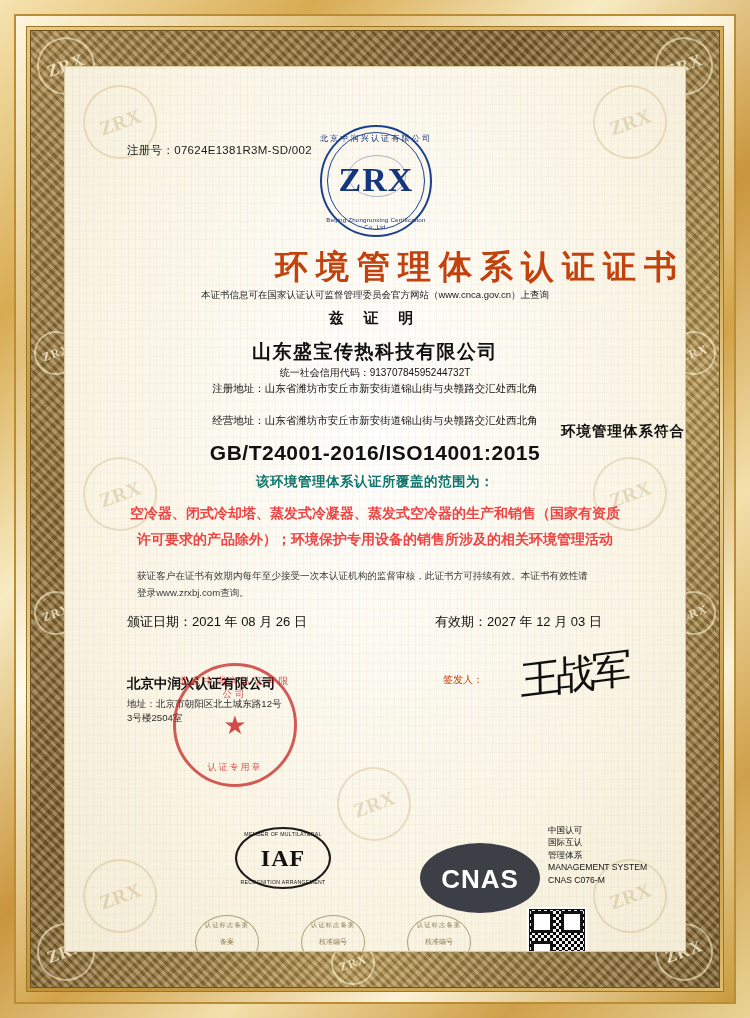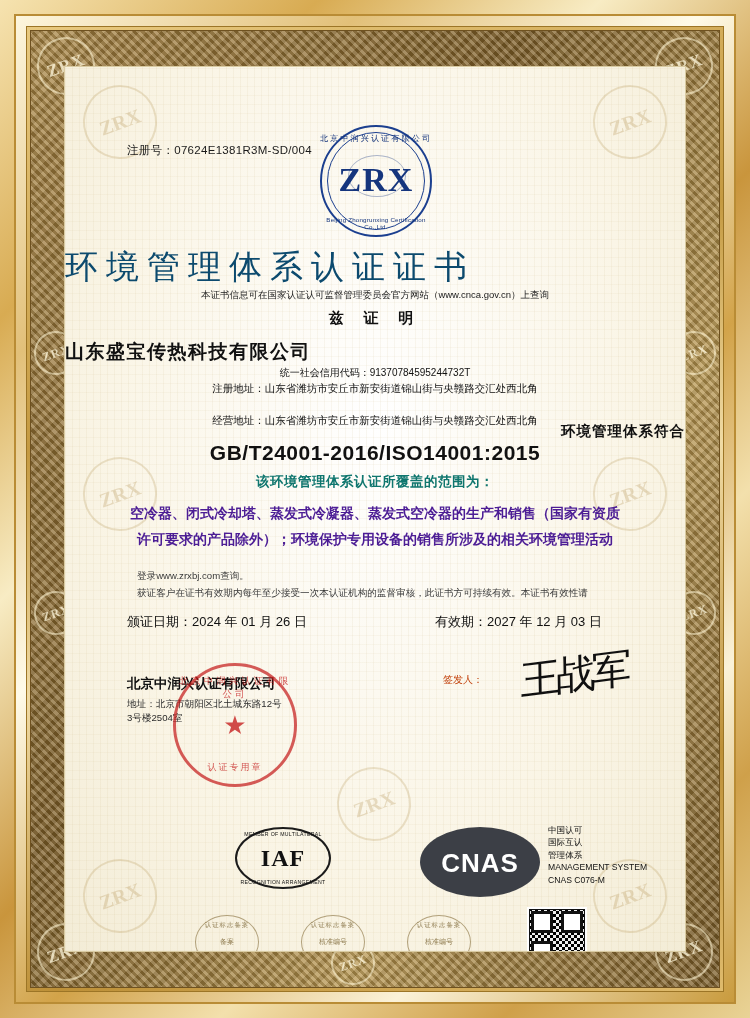--- a/index.html
+++ b/index.html
@@ -154,45 +154,45 @@
   }
   .logo .globe {
     position: absolute; left: 28px; top: 30px;
     width: 56px; height: 40px;
     border-radius: 50%;
     border: 1px solid rgba(21,53,125,0.35);
   }
 
   .title-cn {
     position: absolute; left: 0; right: 0; top: 178px;
-    text-align: left;
-    font-family: "Liberation Serif", serif;
-    font-weight: normal;
+    text-align: right;
+    font-family: "Liberation Serif", serif;
+    font-weight: bold;
     font-size: 33px;
     letter-spacing: 8px;
-    color: #0c4a6e;
+    color: #c2410c;
   }
   .subline {
     position: absolute; left: 0; right: 0; top: 222px;
     text-align: center;
     font-size: 9.5px;
     color: #222;
   }
   .hereby {
     position: absolute; left: 0; right: 0; top: 242px;
     text-align: center;
     font-family: "Liberation Serif", serif;
     font-weight: bold;
     font-size: 15px;
     letter-spacing: 8px;
     color: #111;
   }
   .company {
     position: absolute; left: 0; right: 0; top: 272px;
-    text-align: left;
+    text-align: center;
     font-family: "Liberation Serif", serif;
     font-weight: bold;
     font-size: 19px;
     letter-spacing: 1.5px;
     color: #111;
   }
   .uscc {
     position: absolute; left: 0; right: 0; top: 299px;
     text-align: center;
     font-size: 10px;
@@ -234,21 +234,21 @@
     letter-spacing: 0.5px;
     color: #0f766e;
   }
   .scope-text {
     position: absolute; left: 58px; right: 58px; top: 434px;
     text-align: center;
     font-family: "Liberation Serif", serif;
     font-weight: bold;
     font-size: 14px;
     line-height: 26px;
-    color: #4c1d95;
+    color: #ef4444;
   }
 
   .note {
     position: absolute; left: 72px; right: 68px; top: 500px;
     font-size: 9.6px;
     line-height: 17px;
     color: #3a3a3a;
   }
 
   .issue-date {
@@ -338,21 +338,21 @@
     letter-spacing: 0.3px;
   }
   .iaf .b {
     position: absolute; left: 0; right: 0; bottom: 4px;
     text-align: center; font-size: 5.2px; color: #111;
     letter-spacing: 0.3px;
   }
 
   
   .cnas {
-    position: absolute; left: 355px; top: 760px;
+    position: absolute; left: 355px; top: 776px;
     width: 120px; height: 70px;
   }
   .cnas .ell {
     position: absolute; inset: 0;
     border-radius: 50%;
     background: #3c3f46;
   }
   .cnas .txt {
     position: absolute; left: 0; right: 0; top: 21px;
     text-align: center;
@@ -425,21 +425,21 @@
 
     <div class="pwm" style="left:18px; top:18px;">ZRX</div>
     <div class="pwm" style="right:18px; top:18px;">ZRX</div>
     <div class="pwm" style="left:18px; top:390px;">ZRX</div>
     <div class="pwm" style="right:18px; top:390px;">ZRX</div>
     <div class="pwm" style="left:18px; bottom:18px;">ZRX</div>
     <div class="pwm" style="right:18px; bottom:18px;">ZRX</div>
     <div class="pwm" style="left:272px; top:700px;">ZRX</div>
 
     <div class="reg-no">
-      <span>注册号：</span><span>07624E1381R3M-SD/004</span>
+      <span>注册号：</span><span>07624E1381R3M-SD/002</span>
     </div>
 
     <div class="logo">
       <div class="ring"></div>
       <div class="ring2"></div>
       <div class="globe"></div>
       <div class="cn-top">北京中润兴认证有限公司</div>
       <div class="zrx">ZRX</div>
       <div class="en-bottom">Beijing Zhongrunxing Certification Co.,Ltd.</div>
     </div>
@@ -456,26 +456,26 @@
     <div class="std-label">环境管理体系符合</div>
     <div class="std-code">GB/T24001-2016/ISO14001:2015</div>
 
     <div class="scope-label">该环境管理体系认证所覆盖的范围为：</div>
     <div class="scope-text">
       <div>空冷器、闭式冷却塔、蒸发式冷凝器、蒸发式空冷器的生产和销售（国家有资质</div>
       <div>许可要求的产品除外）；环境保护专用设备的销售所涉及的相关环境管理活动</div>
     </div>
 
     <div class="note">
+      <div>获证客户在证书有效期内每年至少接受一次本认证机构的监督审核，此证书方可持续有效。本证书有效性请</div>
       <div>登录www.zrxbj.com查询。</div>
-      <div>获证客户在证书有效期内每年至少接受一次本认证机构的监督审核，此证书方可持续有效。本证书有效性请</div>
     </div>
 
     <div class="issue-date">
-      <span>颁证日期：</span><span>2024 年 01 月 26 日</span>
+      <span>颁证日期：</span><span>2021 年 08 月 26 日</span>
     </div>
     <div class="expiry-date">
       <span>有效期：</span><span>2027 年 12 月 03 日</span>
     </div>
 
     <div class="issuer">北京中润兴认证有限公司</div>
     <div class="issuer-addr">
       <div>地址：北京市朝阳区北土城东路12号</div>
       <div>3号楼2504室</div>
     </div>

